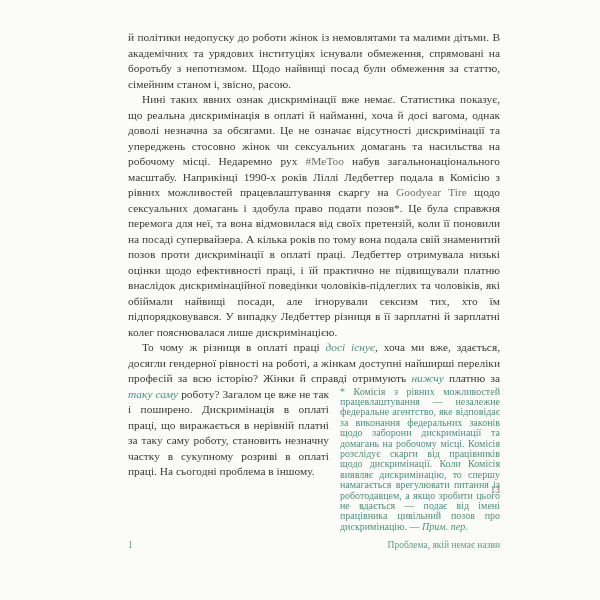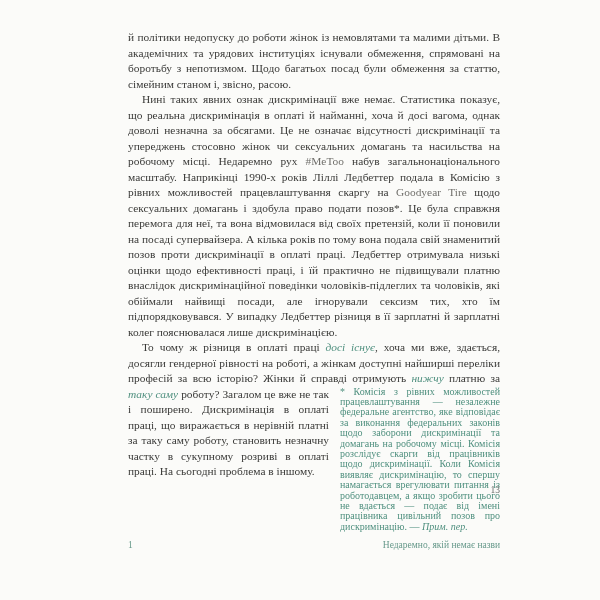--- a/index.html
+++ b/index.html
@@ -67,29 +67,29 @@
     color: #66988a;
   }
 </style>
 </head>
 <body>
 
 <div class="page">
 
   <div class="text-block" lang="uk">
 
-    <p>й політики недопуску до роботи жінок із немовлятами та малими дітьми. В академічних та урядових інституціях існували обмеження, спрямовані на боротьбу з непотизмом. Щодо багатьох посад були обмеження за статтю, сімейним станом і, звісно, расою.</p>
+    <p>й політики недопуску до роботи жінок із немовлятами та малими дітьми. В академічних та урядових інституціях існували обмеження, спрямовані на боротьбу з непотизмом. Щодо найвищі посад були обмеження за статтю, сімейним станом і, звісно, расою.</p>
 
     <p class="indent"><span>Нині таких явних ознак дискримінації вже немає. Статистика показує, що реальна дискримінація в оплаті й найманні, хоча й досі вагома, однак доволі незначна за обсягами. Це не означає відсутності дискримінації та упереджень стосовно жінок чи сексуальних домагань та насильства на робочому місці. Недаремно рух </span><span class="latin">#MeToo</span><span> набув загальнонаціонального масштабу. Наприкінці 1990-х років Ліллі Ледбеттер подала в Комісію з рівних можливостей працевлаштування скаргу на </span><span class="latin">Goodyear Tire</span><span> щодо сексуальних домагань і здобула право подати позов*. Це була справжня перемога для неї, та вона відмовилася від своїх претензій, коли її поновили на посаді супервайзера. А кілька років по тому вона подала свій знаменитий позов проти дискримінації в оплаті праці. Ледбеттер отримувала низькі оцінки щодо ефективності праці, і їй практично не підвищували платню внаслідок дискримінаційної поведінки чоловіків-підлеглих та чоловіків, які обіймали найвищі посади, але ігнорували сексизм тих, хто їм підпорядковувався. У випадку Ледбеттер різниця в її зарплатні й зарплатні колег пояснювалася лише дискримінацією.</span></p>
 
     <p class="indent"><span>То чому ж різниця в оплаті праці </span><em class="accent">досі існує</em><span>, хоча ми вже, здається, досягли гендерної рівності на роботі, а жінкам доступні найширші переліки професій за всю історію? Жінки й справді отримують </span><span class="margin-note" lang="uk"><span>* Комісія з рівних можливостей працевлаштування — незалежне федеральне агентство, яке відповідає за виконання федеральних законів щодо заборони дискримінації та домагань на робочому місці. Комісія розслідує скарги від працівників щодо дискримінації. Коли Комісія виявляє дискримінацію, то спершу намагається врегулювати питання із роботодавцем, а якщо зробити цього не вдається — подає від імені працівника цивільний позов про дискримінацію. — </span><em>Прим. пер.</em></span><em class="accent">нижчу</em><span> платню за </span><em class="accent">таку саму</em><span> роботу? Загалом це вже не так і поширено. Дискримінація в оплаті праці, що виражається в нерівній платні за таку саму роботу, становить незначну частку в сукупному розриві в оплаті праці. На сьогодні проблема в іншому.</span></p>
 
 
   </div>
 
   <div class="page-num">13</div>
 
   <div class="footer">
     <span>1</span>
-    <span>Недаремно, якій немає назви</span>
+    <span>Проблема, якій немає назви</span>
   </div>
 
 </div>
 
 </body></html>

